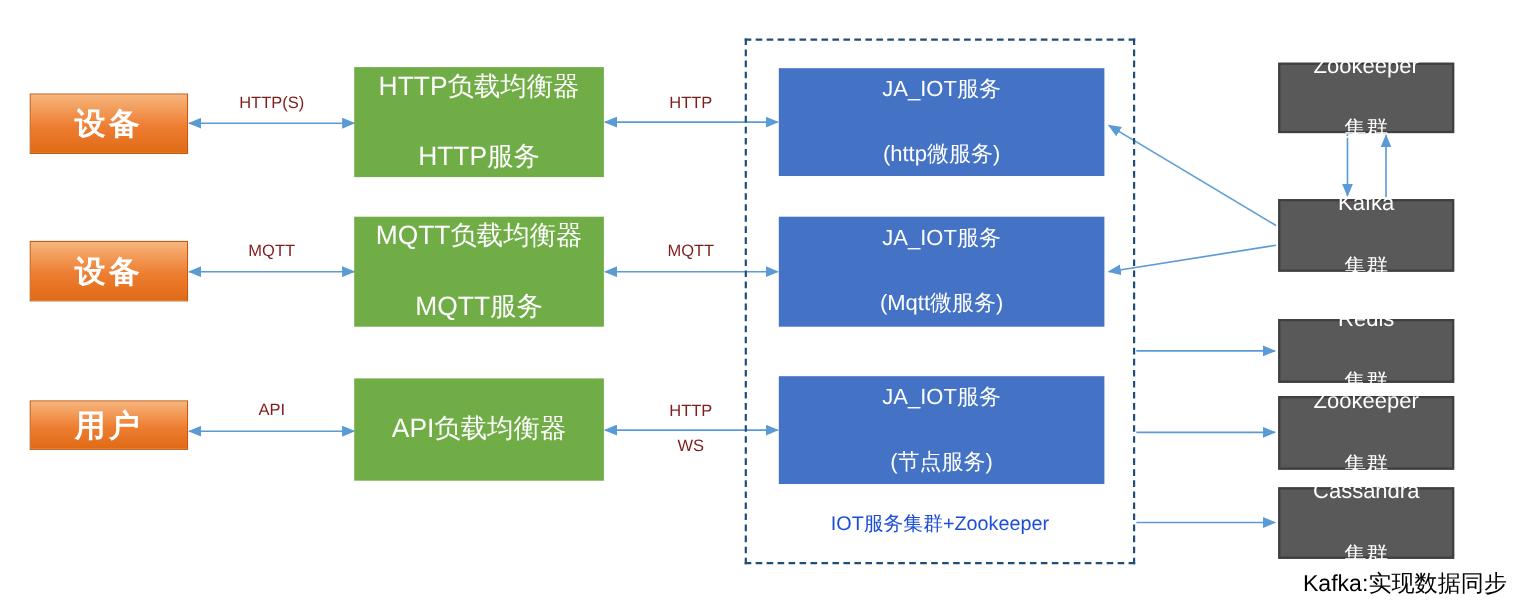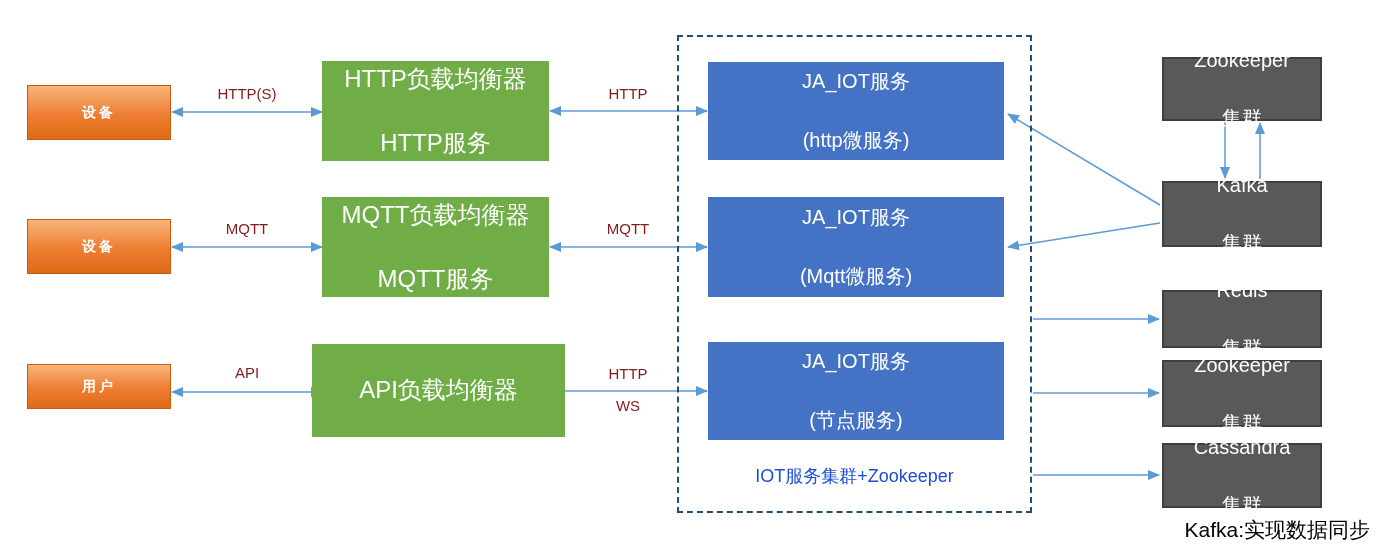--- a/index.html
+++ b/index.html
@@ -32,21 +32,21 @@
     align-items: center;
     text-align: center;
     color: #ffffff;
     line-height: 1.35;
     gap: 32px;
   }
   .node span { display: block; }
   .orange {
     background: linear-gradient(180deg, #f7b57c 0%, #ed7d31 55%, #e06b16 100%);
     border: 1px solid #c55a11;
-    font-size: 14px;
+    font-size: 28px;
     font-weight: 600;
     letter-spacing: 3px;
   }
   .green {
     background: #70AD47;
     font-size: 24px;
   }
   .blue {
     background: #4472C4;
     font-size: 20px;
@@ -127,21 +127,21 @@
   </div>
 
   <div class="node green" style="left:322px;top:61px;width:227px;height:100px">
     <span>HTTP负载均衡器</span>
     <span>HTTP服务</span>
   </div>
   <div class="node green" style="left:322px;top:197px;width:227px;height:100px">
     <span>MQTT负载均衡器</span>
     <span>MQTT服务</span>
   </div>
-  <div class="node green" style="left:312px;top:344px;width:253px;height:93px">
+  <div class="node green" style="left:322px;top:344px;width:227px;height:93px">
     <span>API负载均衡器</span>
   </div>
 
   <div class="node blue" style="left:708px;top:62px;width:296px;height:98px">
     <span>JA_IOT服务</span>
     <span>(http微服务)</span>
   </div>
   <div class="node blue" style="left:708px;top:197px;width:296px;height:100px">
     <span>JA_IOT服务</span>
     <span>(Mqtt微服务)</span>

